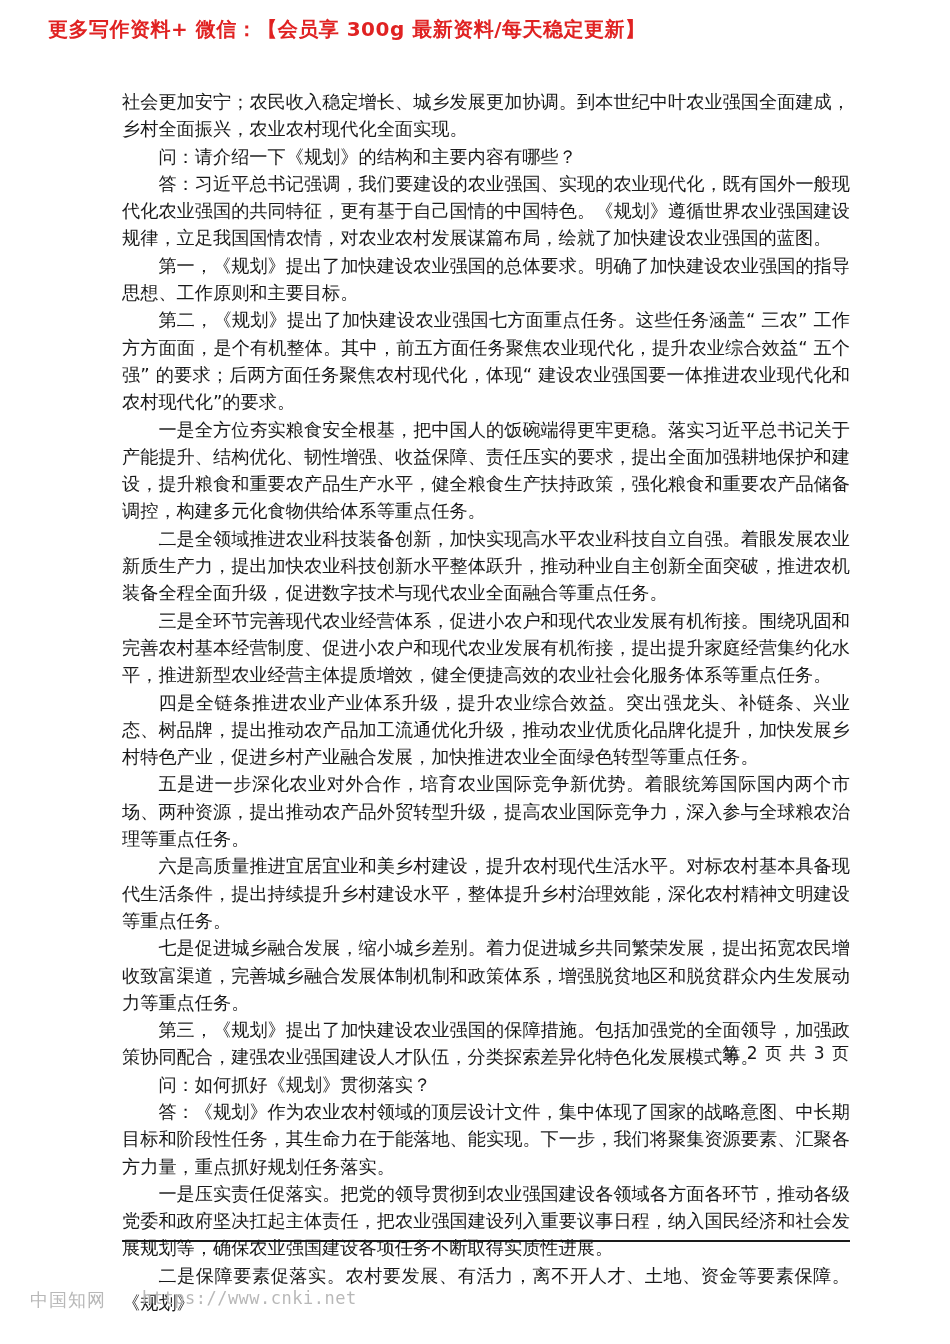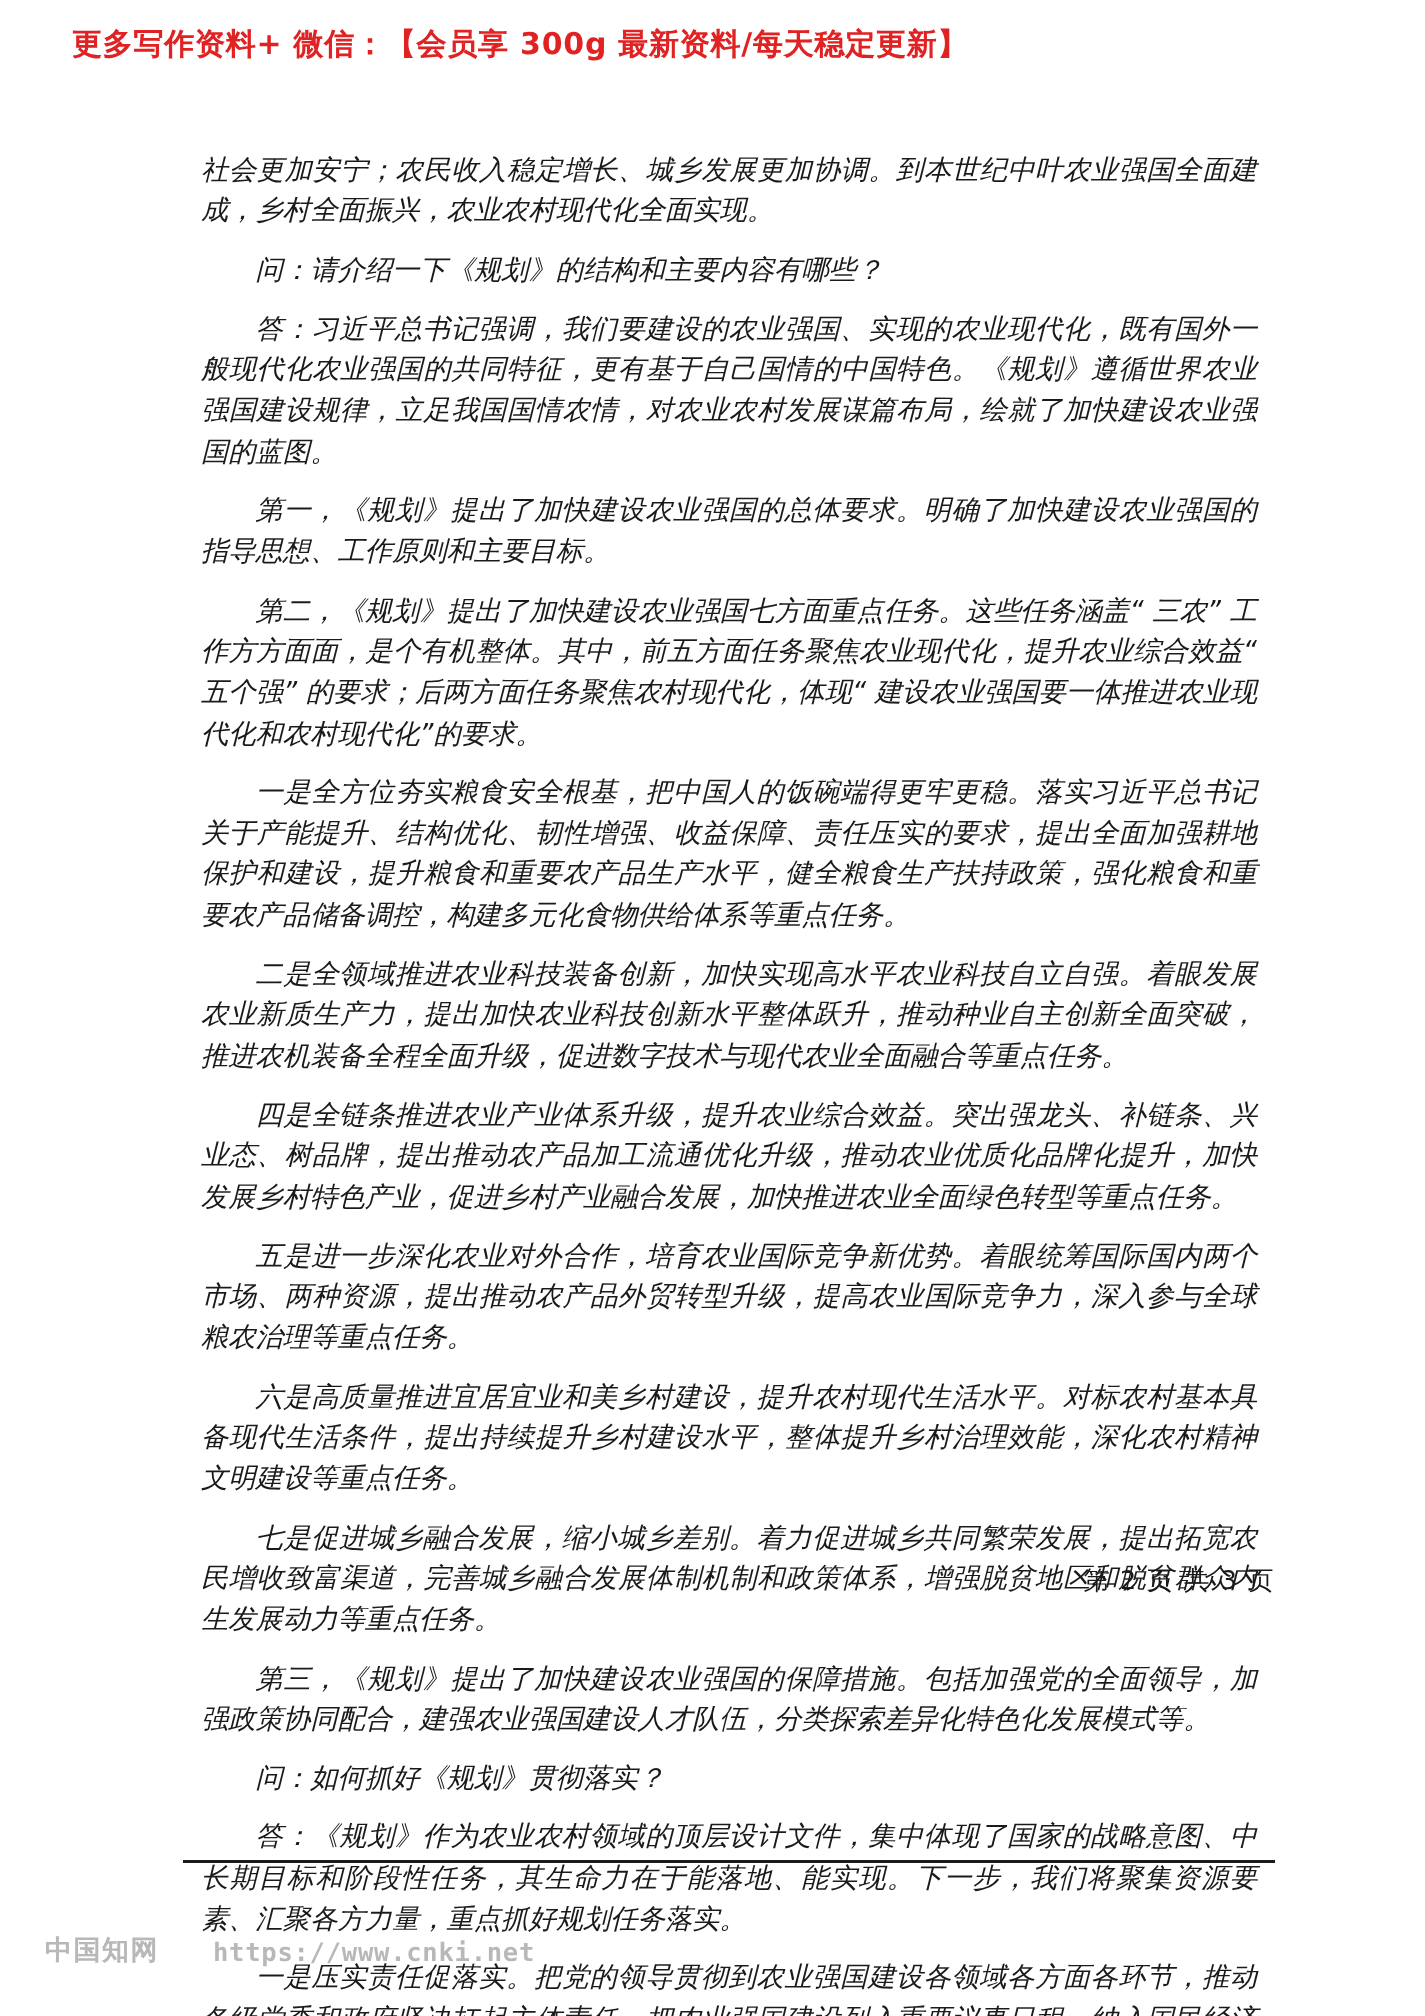--- a/index.html
+++ b/index.html
@@ -43,26 +43,25 @@
     top: 88px;
     width: 728px;
     font-size: 18.2px;
     line-height: 27.3px;
     color: #1a1a1a;
     text-align: justify;
     text-justify: inter-ideograph;
   }
 
   .doc-body p {
-    margin: 12px;
+    margin: 0;
     padding: 0;
     text-align: justify;
     text-justify: inter-ideograph;
     word-break: break-all;
-    font-style: italic;
   }
 
   .doc-body p.indent {
     text-indent: 2em;
   }
 
   
   .page-number {
     position: absolute;
     left: 0;
@@ -83,24 +82,23 @@
     height: 0;
     border-top: 2px solid #1a1a1a;
   }
 
   
   .cnki-watermark {
     position: absolute;
     left: 30px;
     top: 1288px;
     display: flex;
-    align-items: flex-end;
+    align-items: flex-start;
     color: #b8b8b8;
     user-select: none;
-    font-weight: bold;
   }
   .cnki-name {
     font-size: 18px;
     letter-spacing: 1px;
     color: #b8b8b8;
   }
   .cnki-url {
     font-family: "DejaVu Sans Mono", "Liberation Mono", monospace;
     font-size: 17px;
     letter-spacing: 0.5px;
@@ -116,20 +114,21 @@
   <div class="promo-header">更多写作资料+ 微信：【会员享 300g 最新资料/每天稳定更新】</div>
 
   <div class="doc-body" id="doc-body">
       <p class="">社会更加安宁；农民收入稳定增长、城乡发展更加协调。到本世纪中叶农业强国全面建成，乡村全面振兴，农业农村现代化全面实现。</p>
       <p class="indent">问：请介绍一下《规划》的结构和主要内容有哪些？</p>
       <p class="indent">答：习近平总书记强调，我们要建设的农业强国、实现的农业现代化，既有国外一般现代化农业强国的共同特征，更有基于自己国情的中国特色。《规划》遵循世界农业强国建设规律，立足我国国情农情，对农业农村发展谋篇布局，绘就了加快建设农业强国的蓝图。</p>
       <p class="indent">第一，《规划》提出了加快建设农业强国的总体要求。明确了加快建设农业强国的指导思想、工作原则和主要目标。</p>
       <p class="indent">第二，《规划》提出了加快建设农业强国七方面重点任务。这些任务涵盖“ 三农” 工作方方面面，是个有机整体。其中，前五方面任务聚焦农业现代化，提升农业综合效益“ 五个强” 的要求；后两方面任务聚焦农村现代化，体现“ 建设农业强国要一体推进农业现代化和农村现代化”的要求。</p>
       <p class="indent">一是全方位夯实粮食安全根基，把中国人的饭碗端得更牢更稳。落实习近平总书记关于产能提升、结构优化、韧性增强、收益保障、责任压实的要求，提出全面加强耕地保护和建设，提升粮食和重要农产品生产水平，健全粮食生产扶持政策，强化粮食和重要农产品储备调控，构建多元化食物供给体系等重点任务。</p>
       <p class="indent">二是全领域推进农业科技装备创新，加快实现高水平农业科技自立自强。着眼发展农业新质生产力，提出加快农业科技创新水平整体跃升，推动种业自主创新全面突破，推进农机装备全程全面升级，促进数字技术与现代农业全面融合等重点任务。</p>
+      <p class="indent">三是全环节完善现代农业经营体系，促进小农户和现代农业发展有机衔接。围绕巩固和完善农村基本经营制度、促进小农户和现代农业发展有机衔接，提出提升家庭经营集约化水平，推进新型农业经营主体提质增效，健全便捷高效的农业社会化服务体系等重点任务。</p>
       <p class="indent">四是全链条推进农业产业体系升级，提升农业综合效益。突出强龙头、补链条、兴业态、树品牌，提出推动农产品加工流通优化升级，推动农业优质化品牌化提升，加快发展乡村特色产业，促进乡村产业融合发展，加快推进农业全面绿色转型等重点任务。</p>
       <p class="indent">五是进一步深化农业对外合作，培育农业国际竞争新优势。着眼统筹国际国内两个市场、两种资源，提出推动农产品外贸转型升级，提高农业国际竞争力，深入参与全球粮农治理等重点任务。</p>
       <p class="indent">六是高质量推进宜居宜业和美乡村建设，提升农村现代生活水平。对标农村基本具备现代生活条件，提出持续提升乡村建设水平，整体提升乡村治理效能，深化农村精神文明建设等重点任务。</p>
       <p class="indent">七是促进城乡融合发展，缩小城乡差别。着力促进城乡共同繁荣发展，提出拓宽农民增收致富渠道，完善城乡融合发展体制机制和政策体系，增强脱贫地区和脱贫群众内生发展动力等重点任务。</p>
       <p class="indent">第三，《规划》提出了加快建设农业强国的保障措施。包括加强党的全面领导，加强政策协同配合，建强农业强国建设人才队伍，分类探索差异化特色化发展模式等。</p>
       <p class="indent">问：如何抓好《规划》贯彻落实？</p>
       <p class="indent">答：《规划》作为农业农村领域的顶层设计文件，集中体现了国家的战略意图、中长期目标和阶段性任务，其生命力在于能落地、能实现。下一步，我们将聚集资源要素、汇聚各方力量，重点抓好规划任务落实。</p>
       <p class="indent">一是压实责任促落实。把党的领导贯彻到农业强国建设各领域各方面各环节，推动各级党委和政府坚决扛起主体责任，把农业强国建设列入重要议事日程，纳入国民经济和社会发展规划等，确保农业强国建设各项任务不断取得实质性进展。</p>
       <p class="indent">二是保障要素促落实。农村要发展、有活力，离不开人才、土地、资金等要素保障。《规划》</p>
     </div>

